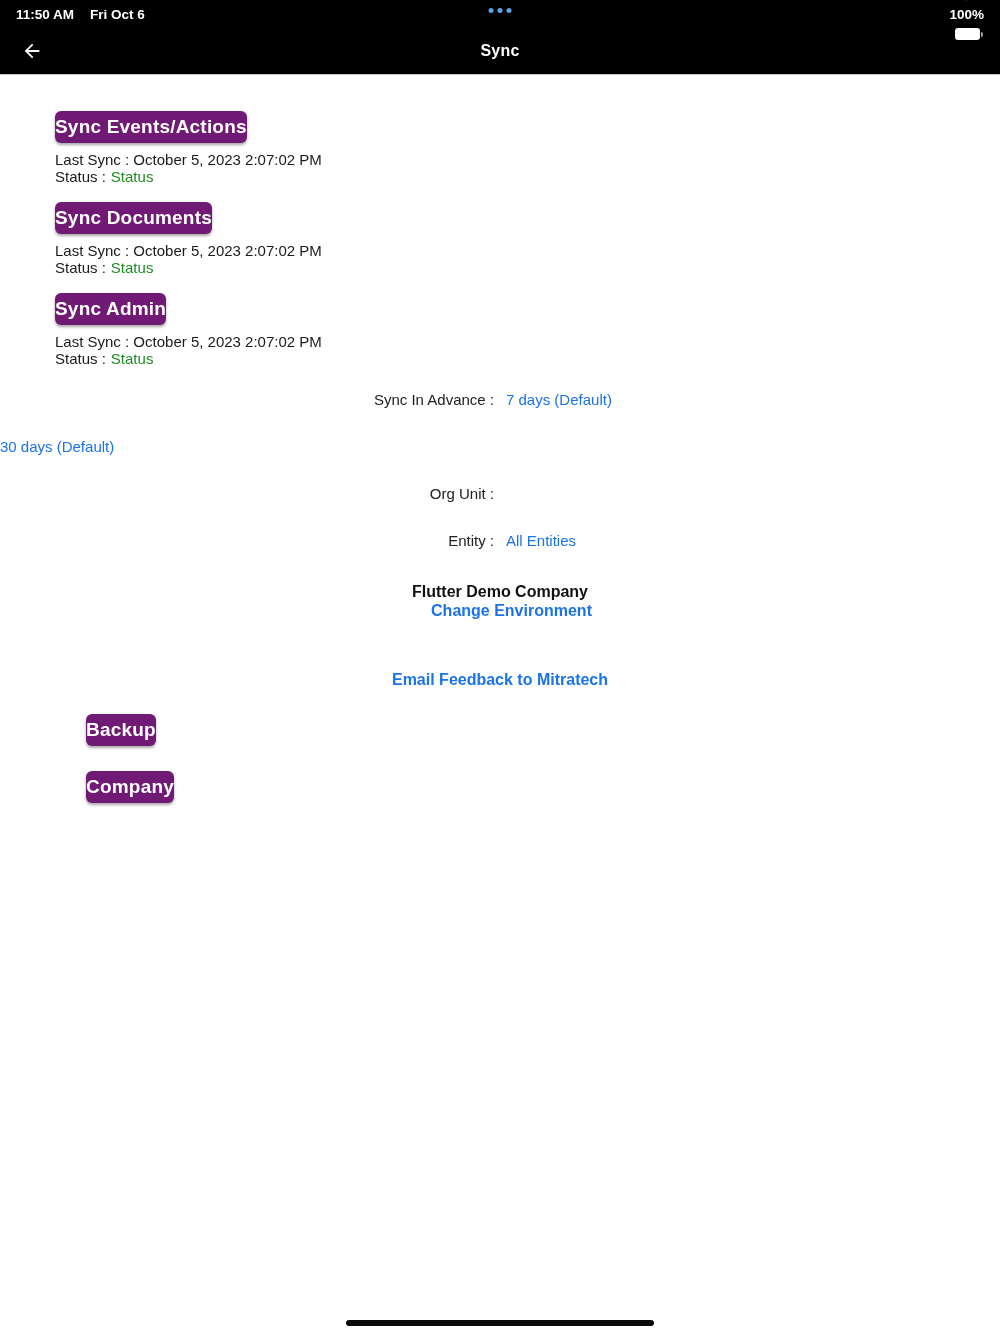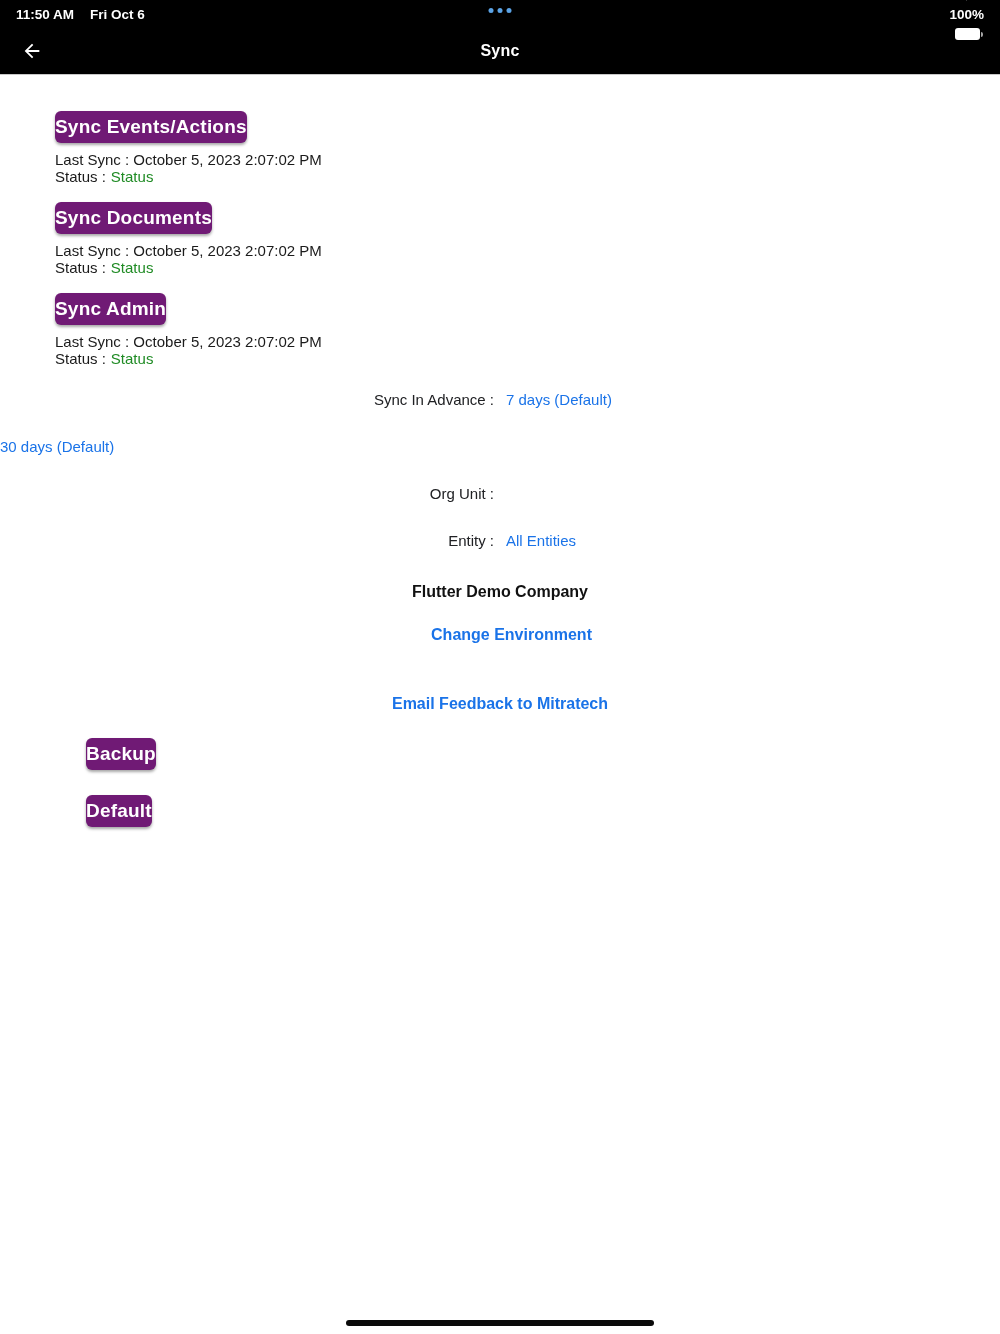--- a/index.html
+++ b/index.html
@@ -133,21 +133,21 @@
     line-height: 19px;
   }
   .link-center {
     text-align: center;
     font-size: 16px;
     font-weight: 700;
     color: #1a73e8;
     line-height: 19px;
     cursor: pointer;
   }
-  .link-change { margin-top: 24px; padding-left: 23px; }
+  .link-change { margin-top: 0; padding-left: 23px; }
   .link-email { margin-top: 50px; }
 
   
   .action-btn { margin: 25px 86px 0; }
 
   
   .home-indicator {
     position: absolute;
     bottom: 8px;
     left: 50%;
@@ -239,15 +239,15 @@
 </div>
 
 <div class="company-name">Flutter Demo Company</div>
 
 <div class="link-center link-change">Change Environment</div>
 
 <div class="link-center link-email">Email Feedback to Mitratech</div>
 
 <button class="blue-btn action-btn">Backup</button>
 
-<button class="blue-btn action-btn">Default</button>
+<button class="blue-btn action-btn">Company</button>
 
 <div class="home-indicator"></div>
 
 </body></html>

